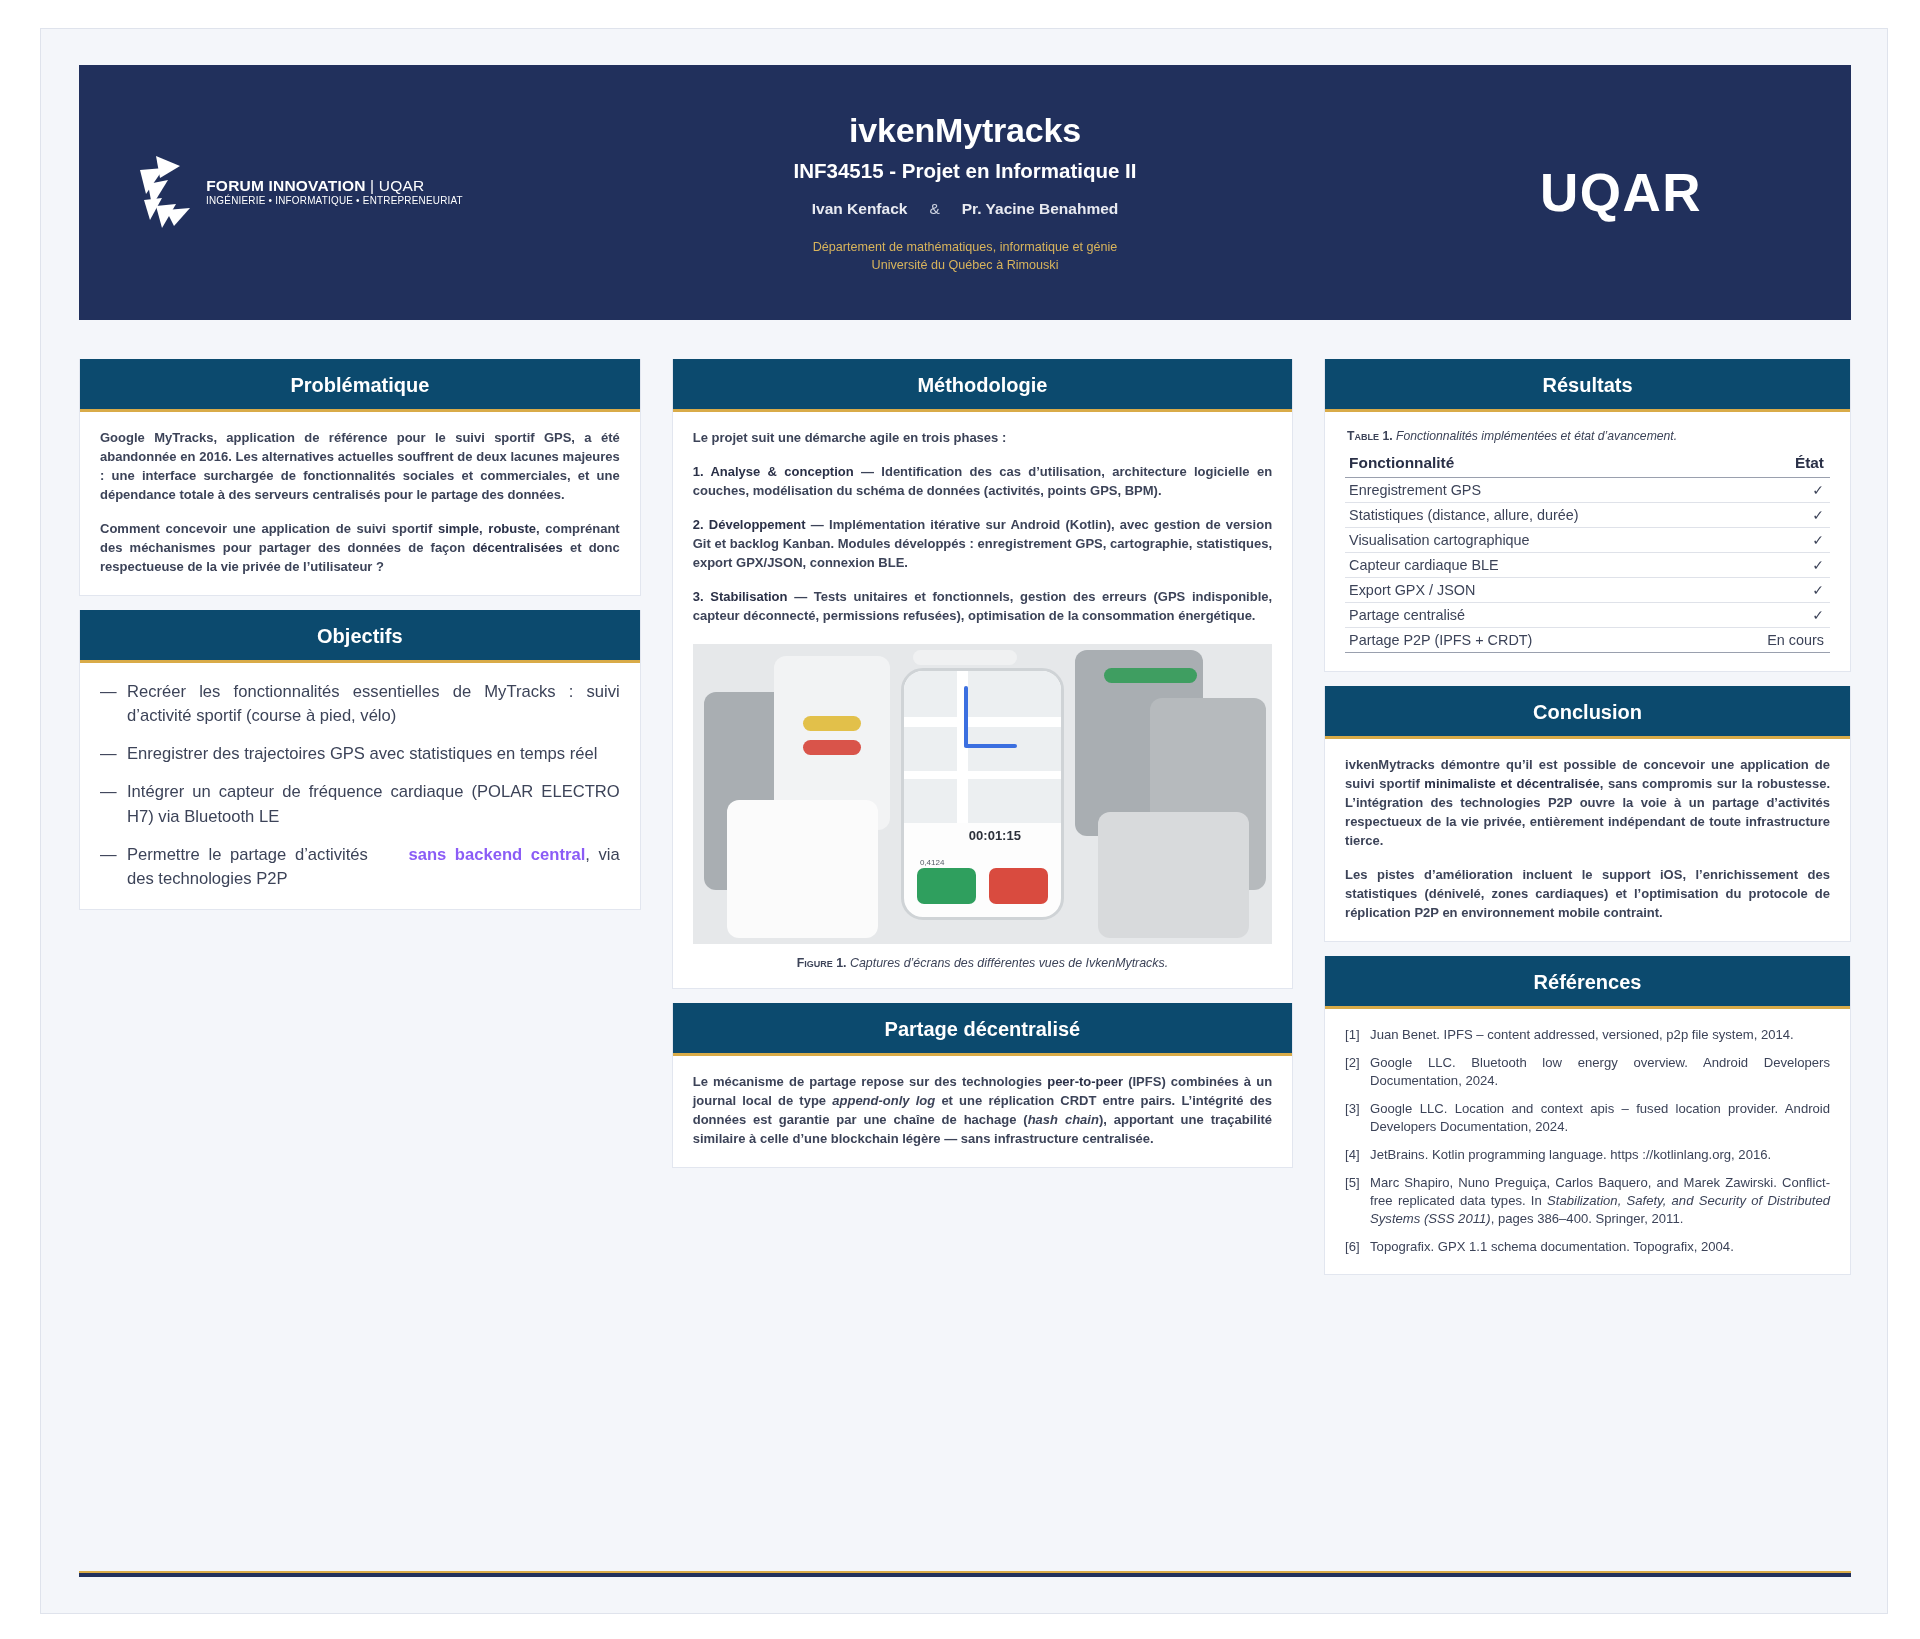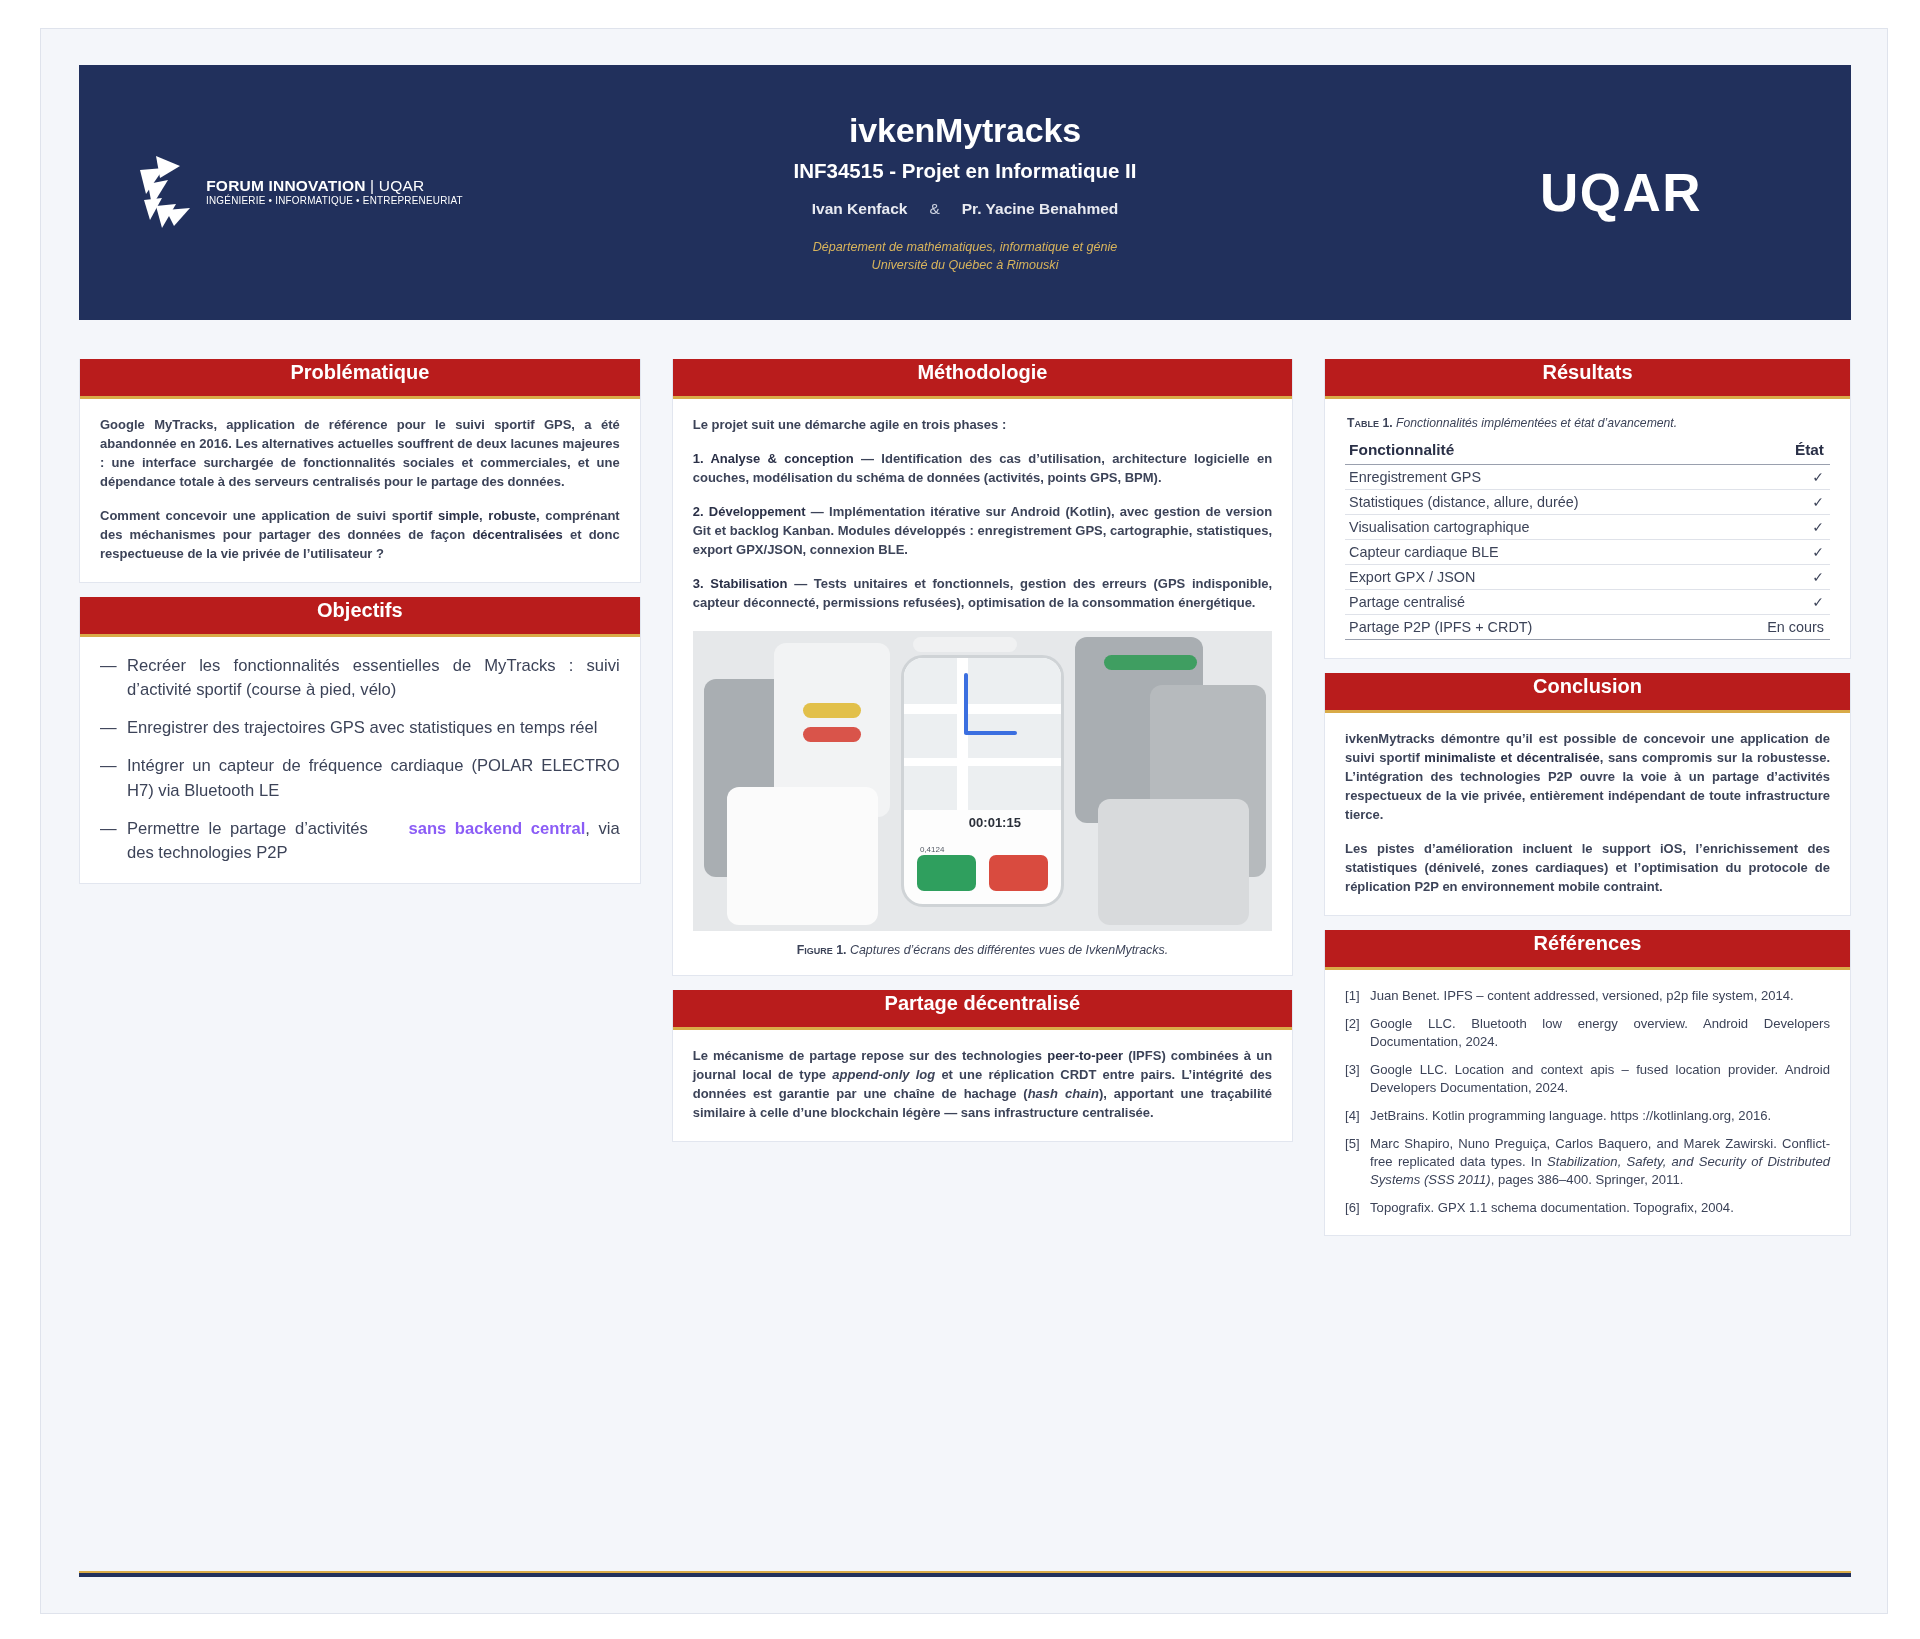--- a/index.html
+++ b/index.html
@@ -49,21 +49,21 @@
 
   .banner-center { flex: 1; text-align: center; color: #ffffff; }
   .poster-title { font-size: 34px; font-weight: bold; letter-spacing: -.2px; }
   .poster-subtitle { font-size: 20.5px; font-weight: bold; margin-top: 9px; }
   .authors {
     font-size: 15.5px; font-weight: bold; margin-top: 17px;
     color: #e8eaf1;
   }
   .authors .amp { font-weight: normal; padding: 0 22px; color: #cfd4e2; }
   .affil {
-    font-size: 12.6px; font-style: italic; color: #d8b45c;
+    font-size: 12.6px; color: #d8b45c;
     margin-top: 21px; line-height: 1.42;
   }
 
   .banner-right {
     width: 420px; text-align: center; padding-right: 40px;
   }
   .uqar-logo {
     color: #ffffff; font-size: 53px; font-weight: bold;
     letter-spacing: 1.5px; line-height: 1;
   }
@@ -80,27 +80,27 @@
   .col-1 { width: 565px; }
   .col-2 { width: 625px; }
   .col-3 { width: 530px; }
 
   .card {
     background: #ffffff;
     border: 1px solid #e2e6ef;
     border-top: none;
   }
   .card-head {
-    background: #b91c1c;
+    background: #0c4a6e;
     border-bottom: 3px solid #d9ab48;
     color: #ffffff;
     text-align: center;
     font-size: 20px;
     font-weight: bold;
-    padding: 2px 0 12px;
+    padding: 15px 0 12px;
   }
   .card-body { padding: 17px 20px 18px; }
 
   p.txt {
     font-size: 13px;
     line-height: 1.46;
     color: #3c4358;
     text-align: justify;
     hyphens: auto;
     font-weight: bold;

